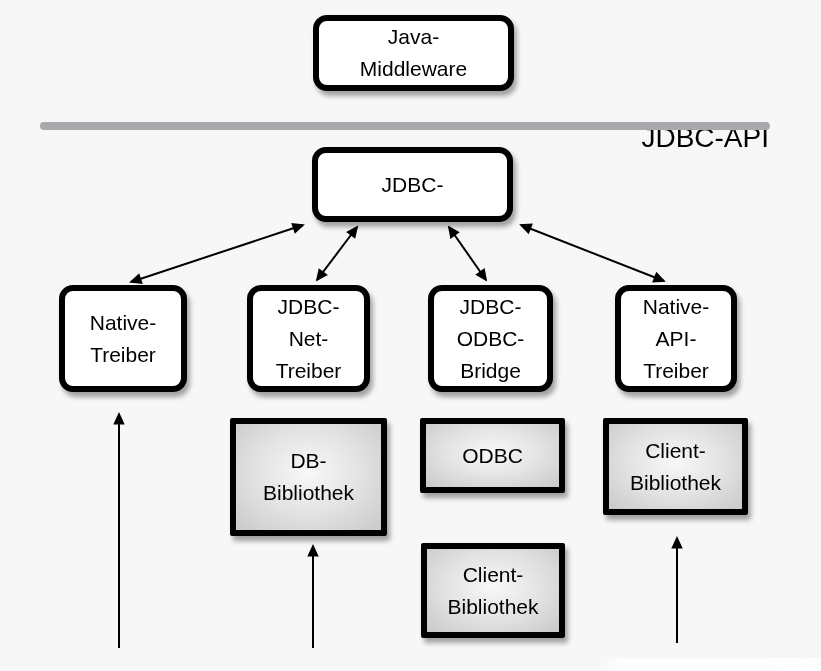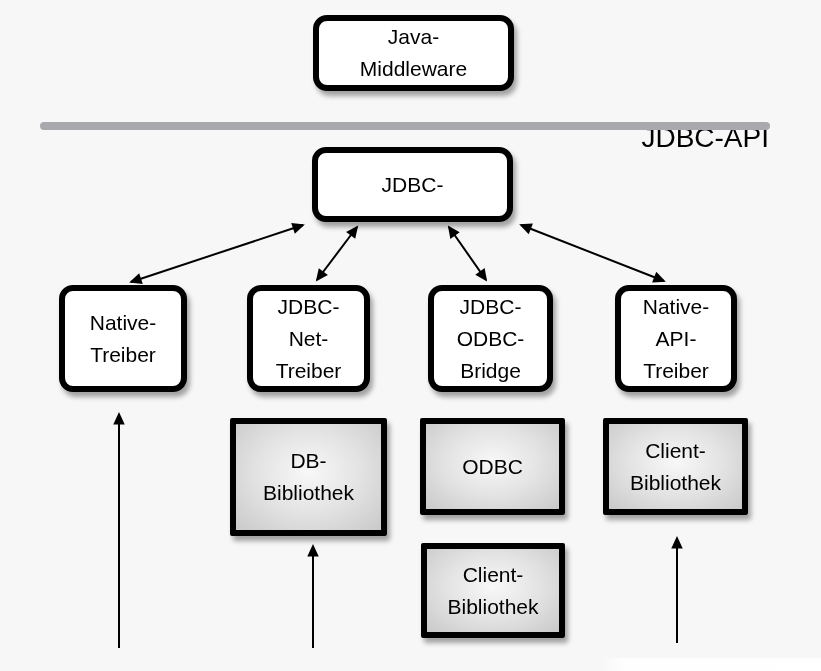--- a/index.html
+++ b/index.html
@@ -44,21 +44,21 @@
   
   .b-java   { left: 313px; top: 15px;  width: 201px; height: 76px; }
   .b-tm     { left: 312px; top: 147px; width: 201px; height: 75px; }
   .b-d1     { left: 59px;  top: 285px; width: 128px; height: 107px; }
   .b-d2     { left: 247px; top: 285px; width: 123px; height: 107px; }
   .b-d3     { left: 428px; top: 285px; width: 125px; height: 107px; }
   .b-d4     { left: 615px; top: 285px; width: 122px; height: 107px; }
 
   
   .b-mw     { left: 230px; top: 418px; width: 157px; height: 118px; }
-  .b-odbc   { left: 420px; top: 418px; width: 145px; height: 97px; }
+  .b-odbc   { left: 420px; top: 418px; width: 145px; height: 75px; }
   .b-cl1    { left: 603px; top: 418px; width: 145px; height: 97px; }
   .b-cl2    { left: 421px; top: 543px; width: 144px; height: 95px; }
 
   .separator {
     position: absolute;
     left: 40px; top: 122px;
     width: 730px; height: 8px;
     border-radius: 4px;
     background: #a9a9ad;
   }

